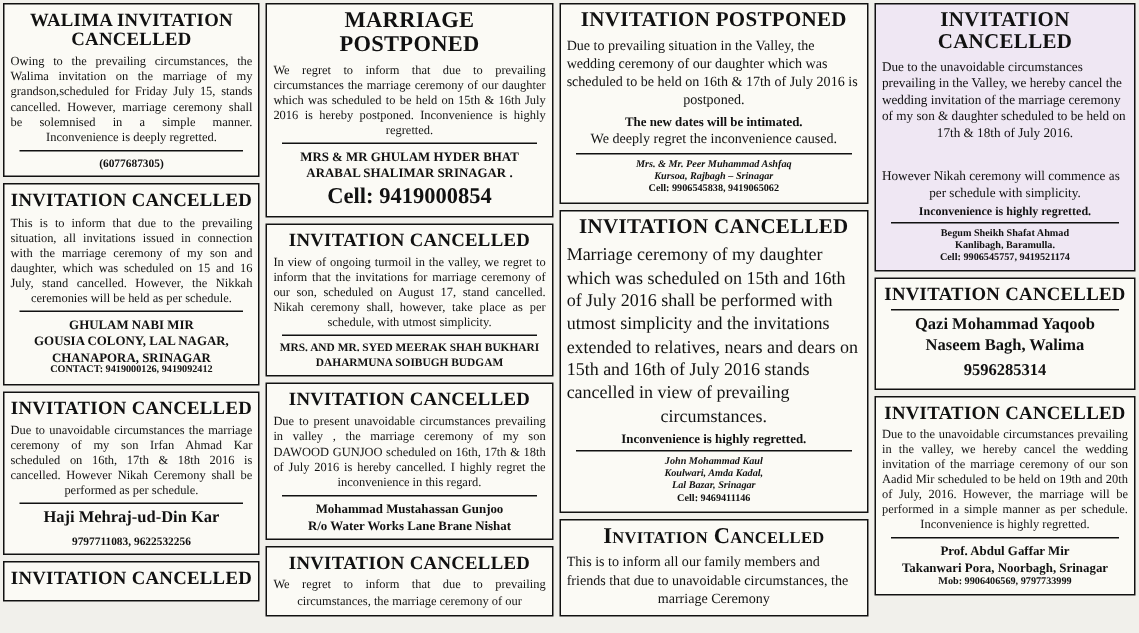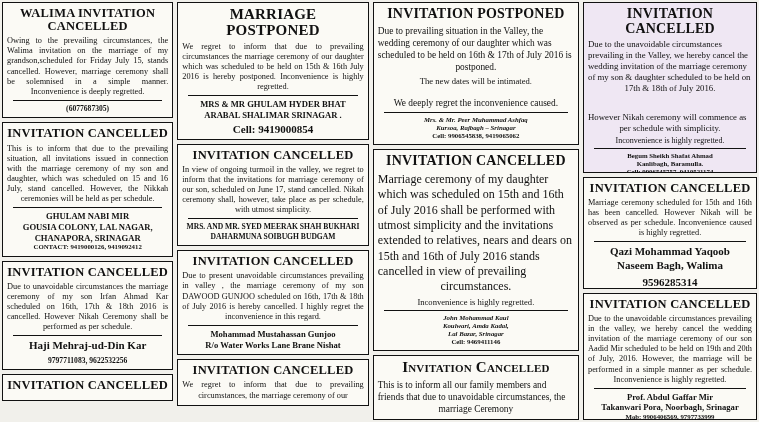--- a/index.html
+++ b/index.html
@@ -64,24 +64,24 @@
     line-height:1.25;
     margin-top:3px;
   }
   .sig.sm{font-size:7.6px;font-weight:bold;}
   .sig.lg{font-size:11px;}
   .rule{
     border:0;border-top:1px solid #111;
     margin:3px 6px;
   }
   .tiny{font-size:6.8px;line-height:1.2;font-weight:bold;}
-  .cell{font-weight:bold;font-size:11px;margin-top:2px;}
+  .cell{font-weight:bold;font-size:15px;margin-top:2px;}
   .note-it{font-style:italic;}
   .lilac{background:#efe7f3;}
-  .regret{font-weight:normal;font-size:8.6px;margin-top:2px;}
+  .regret{font-weight:bold;font-size:8.6px;margin-top:2px;}
 </style>
 </head>
 <body>
 
 <div class="page">
 
   <div class="col c1">
 
     <div class="ad">
       <div class="hdr">WALIMA INVITATION CANCELLED</div>
@@ -120,21 +120,21 @@
       <div class="hdr big">MARRIAGE POSTPONED</div>
       <div class="body">We regret to inform that due to prevailing circumstances the marriage ceremony of our daughter which was scheduled to be held on 15th &amp; 16th July 2016 is hereby postponed. Inconvenience is highly regretted.</div>
       <hr class="rule">
       <div class="sig" style="white-space:pre-line">MRS &amp; MR GHULAM HYDER BHAT
 ARABAL SHALIMAR SRINAGAR .</div>
       <div class="cell">Cell: 9419000854</div>
     </div>
 
     <div class="ad">
       <div class="hdr">INVITATION CANCELLED</div>
-      <div class="body">In view of ongoing turmoil in the valley, we regret to inform that the invitations for marriage ceremony of our son, scheduled on June 17, stand cancelled. Nikah ceremony shall, however, take place as per schedule, with utmost simplicity.</div>
+      <div class="body">In view of ongoing turmoil in the valley, we regret to inform that the invitations for marriage ceremony of our son, scheduled on August 17, stand cancelled. Nikah ceremony shall, however, take place as per schedule, with utmost simplicity.</div>
       <hr class="rule">
       <div class="sig sm" style="white-space:pre-line">MRS. AND MR. SYED MEERAK SHAH BUKHARI
 DAHARMUNA SOIBUGH BUDGAM</div>
     </div>
 
     <div class="ad">
       <div class="hdr">INVITATION CANCELLED</div>
       <div class="body">Due to present unavoidable circumstances prevailing in valley , the marriage ceremony of my son DAWOOD GUNJOO scheduled on 16th, 17th &amp; 18th of July 2016 is hereby cancelled. I highly regret the inconvenience in this regard.</div>
       <hr class="rule">
       <div class="sig" style="white-space:pre-line">Mohammad Mustahassan Gunjoo
@@ -147,21 +147,21 @@
     </div>
 
   </div>
 
   <div class="col c3">
 
     <div class="ad">
       <div class="hdr serifcap">INVITATION POSTPONED</div>
       <div class="body ctr" style="font-size:9.4px;line-height:1.3">Due to prevailing situation in the Valley, the wedding ceremony of our daughter which was scheduled to be held on 16th &amp; 17th of July 2016 is postponed.</div>
       <div class="regret">The new dates will be intimated.</div>
-      <div class="body ctr" style="font-size:9.4px;margin-top:12px">We deeply regret the inconvenience caused.</div>
+      <div class="body ctr" style="font-size:9.4px;margin-top:2px">We deeply regret the inconvenience caused.</div>
       <hr class="rule">
       <div class="tiny note-it" style="white-space:pre-line">Mrs. &amp; Mr. Peer Muhammad Ashfaq
 Kursoa, Rajbagh – Srinagar</div>
       <div class="tiny">Cell: 9906545838, 9419065062</div>
     </div>
 
     <div class="ad">
       <div class="hdr serifcap">INVITATION CANCELLED</div>
       <div class="body ctr" style="font-size:12px;line-height:1.28">Marriage ceremony of my daughter which was scheduled on 15th and 16th of July 2016 shall be performed with utmost simplicity and the invitations extended to relatives, nears and dears on 15th and 16th of July 2016 stands cancelled in view of prevailing circumstances.</div>
       <div class="regret">Inconvenience is highly regretted.</div>
@@ -187,21 +187,20 @@
       <div class="body ctr" style="font-size:8.8px;margin-top:18px">However Nikah ceremony will commence as per schedule with simplicity.</div>
       <div class="regret" style="font-size:8px">Inconvenience is highly regretted.</div>
       <hr class="rule">
       <div class="tiny" style="white-space:pre-line">Begum Sheikh Shafat Ahmad
 Kanlibagh, Baramulla.</div>
       <div class="tiny">Cell: 9906545757, 9419521174</div>
     </div>
 
     <div class="ad">
       <div class="hdr">INVITATION CANCELLED</div>
-      <div class="body">Marriage ceremony scheduled for 15th and 16th has been cancelled. However Nikah will be observed as per schedule. Inconvenience caused is highly regretted.</div>
       <hr class="rule">
       <div class="sig lg" style="white-space:pre-line">Qazi Mohammad Yaqoob
 Naseem Bagh, Walima</div>
       <div class="sig lg">9596285314</div>
     </div>
 
     <div class="ad">
       <div class="hdr">INVITATION CANCELLED</div>
       <div class="body">Due to the unavoidable circumstances prevailing in the valley, we hereby cancel the wedding invitation of the marriage ceremony of our son Aadid Mir scheduled to be held on 19th and 20th of July, 2016. However, the marriage will be performed in a simple manner as per schedule. Inconvenience is highly regretted.</div>
       <hr class="rule">

